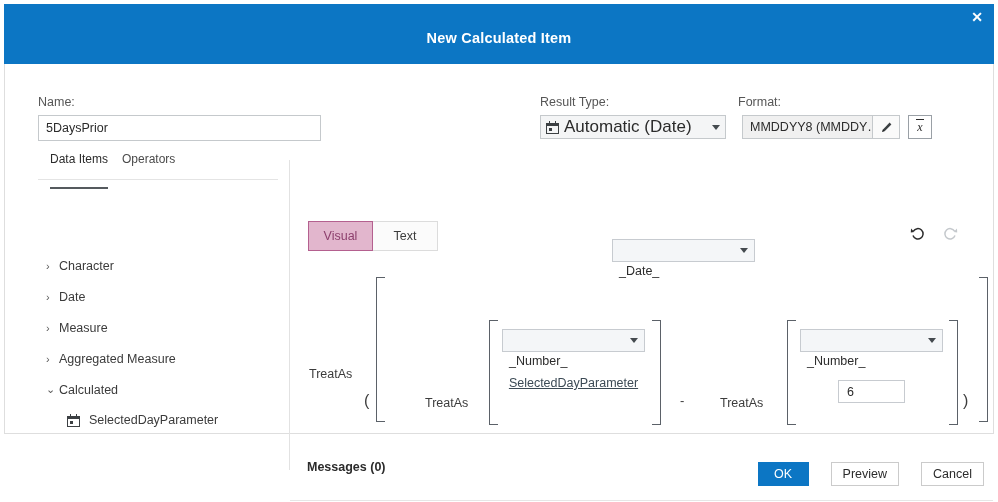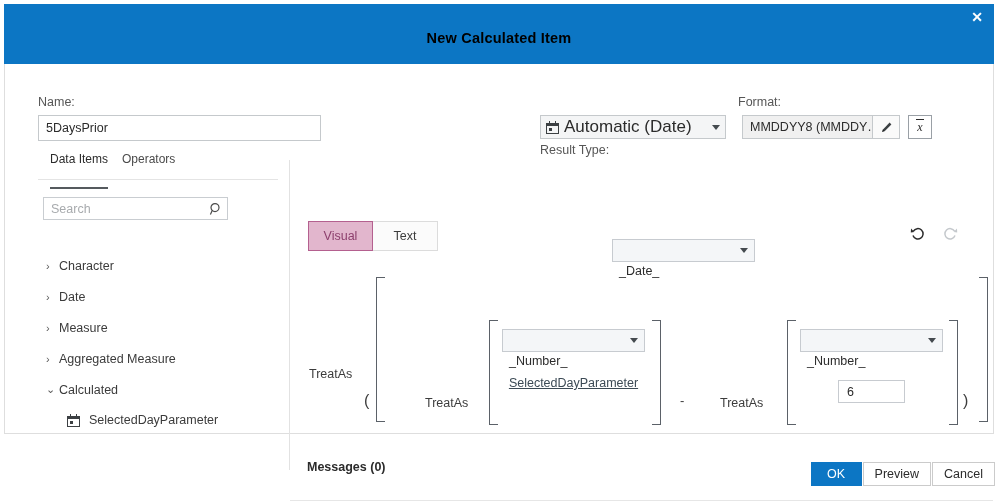--- a/index.html
+++ b/index.html
@@ -29,21 +29,21 @@
     color: #ffffff;
   }
   .titlebar-text {
     position: absolute;
     left: 0; right: 0;
     top: 26px;
     text-align: center;
     font-size: 14.5px;
     font-weight: bold;
     letter-spacing: .2px;
-    color: #000000;
+    color: #ffffff;
   }
   .close-btn {
     position: absolute;
     right: 6px; top: 2px;
     width: 22px; height: 22px;
     line-height: 22px;
     text-align: center;
     font-size: 14px;
     font-weight: bold;
     color: #ffffff;
@@ -62,21 +62,21 @@
     box-sizing: border-box;
   }
 
   
   .field-label {
     position: absolute;
     font-size: 12.5px;
     color: #565656;
   }
   .name-label   { left: 33px;  top: 31px; }
-  .result-label { left: 535px; top: 31px; margin-top: 48px; }
+  .result-label { left: 535px; top: 31px; }
   .format-label { left: 733px; top: 31px; }
 
   .name-input {
     position: absolute;
     left: 33px; top: 51px;
     width: 283px; height: 24px;
     border: 1px solid #c5c9cc;
     background: #ffffff;
     font-family: "Liberation Sans", sans-serif;
     font-size: 12.5px;
@@ -431,23 +431,23 @@
   }
   .messages {
     position: absolute;
     left: 307px; top: 460px;
     font-size: 12.5px;
     font-weight: bold;
     color: #2b2b2b;
   }
   .footer-buttons {
     position: absolute;
-    right: 3px; top: 462px;
-    display: flex;
-    gap: 1px;
+    right: 14px; top: 462px;
+    display: flex;
+    gap: 22px;
   }
   .btn {
     height: 24px;
     min-width: 51px;
     padding: 0 11px;
     font-size: 12.5px;
     font-family: "Liberation Sans", sans-serif;
     border: 1px solid #cbcbcb;
     background: #ffffff;
     color: #2b2b2b;
@@ -505,29 +505,20 @@
       <span class="xbar">x</span>
     </div>
 
     <div class="left-panel">
 
       <div class="tabs">
         <div class="tab tab-data active">Data Items</div>
         <div class="tab tab-ops">Operators</div>
       </div>
 
-      <div class="search-wrap">
-        <input type="text" placeholder="Search" style="">
-        <span class="search-icon">
-          <svg width="14" height="14" viewBox="0 0 14 14">
-            <circle cx="6" cy="5.6" r="4" fill="none" stroke="#4a4a4a" stroke-width="1.2"></circle>
-            <line x1="3.2" y1="8.6" x2="1.4" y2="12.4" stroke="#4a4a4a" stroke-width="1.2"></line>
-          </svg>
-        </span>
-      </div>
 
       <div class="tree">
         <div class="tree-node">
           <span class="chev">›</span>
           <span>Character</span>
         </div>
         <div class="tree-node">
           <span class="chev">›</span>
           <span>Date</span>
         </div>

